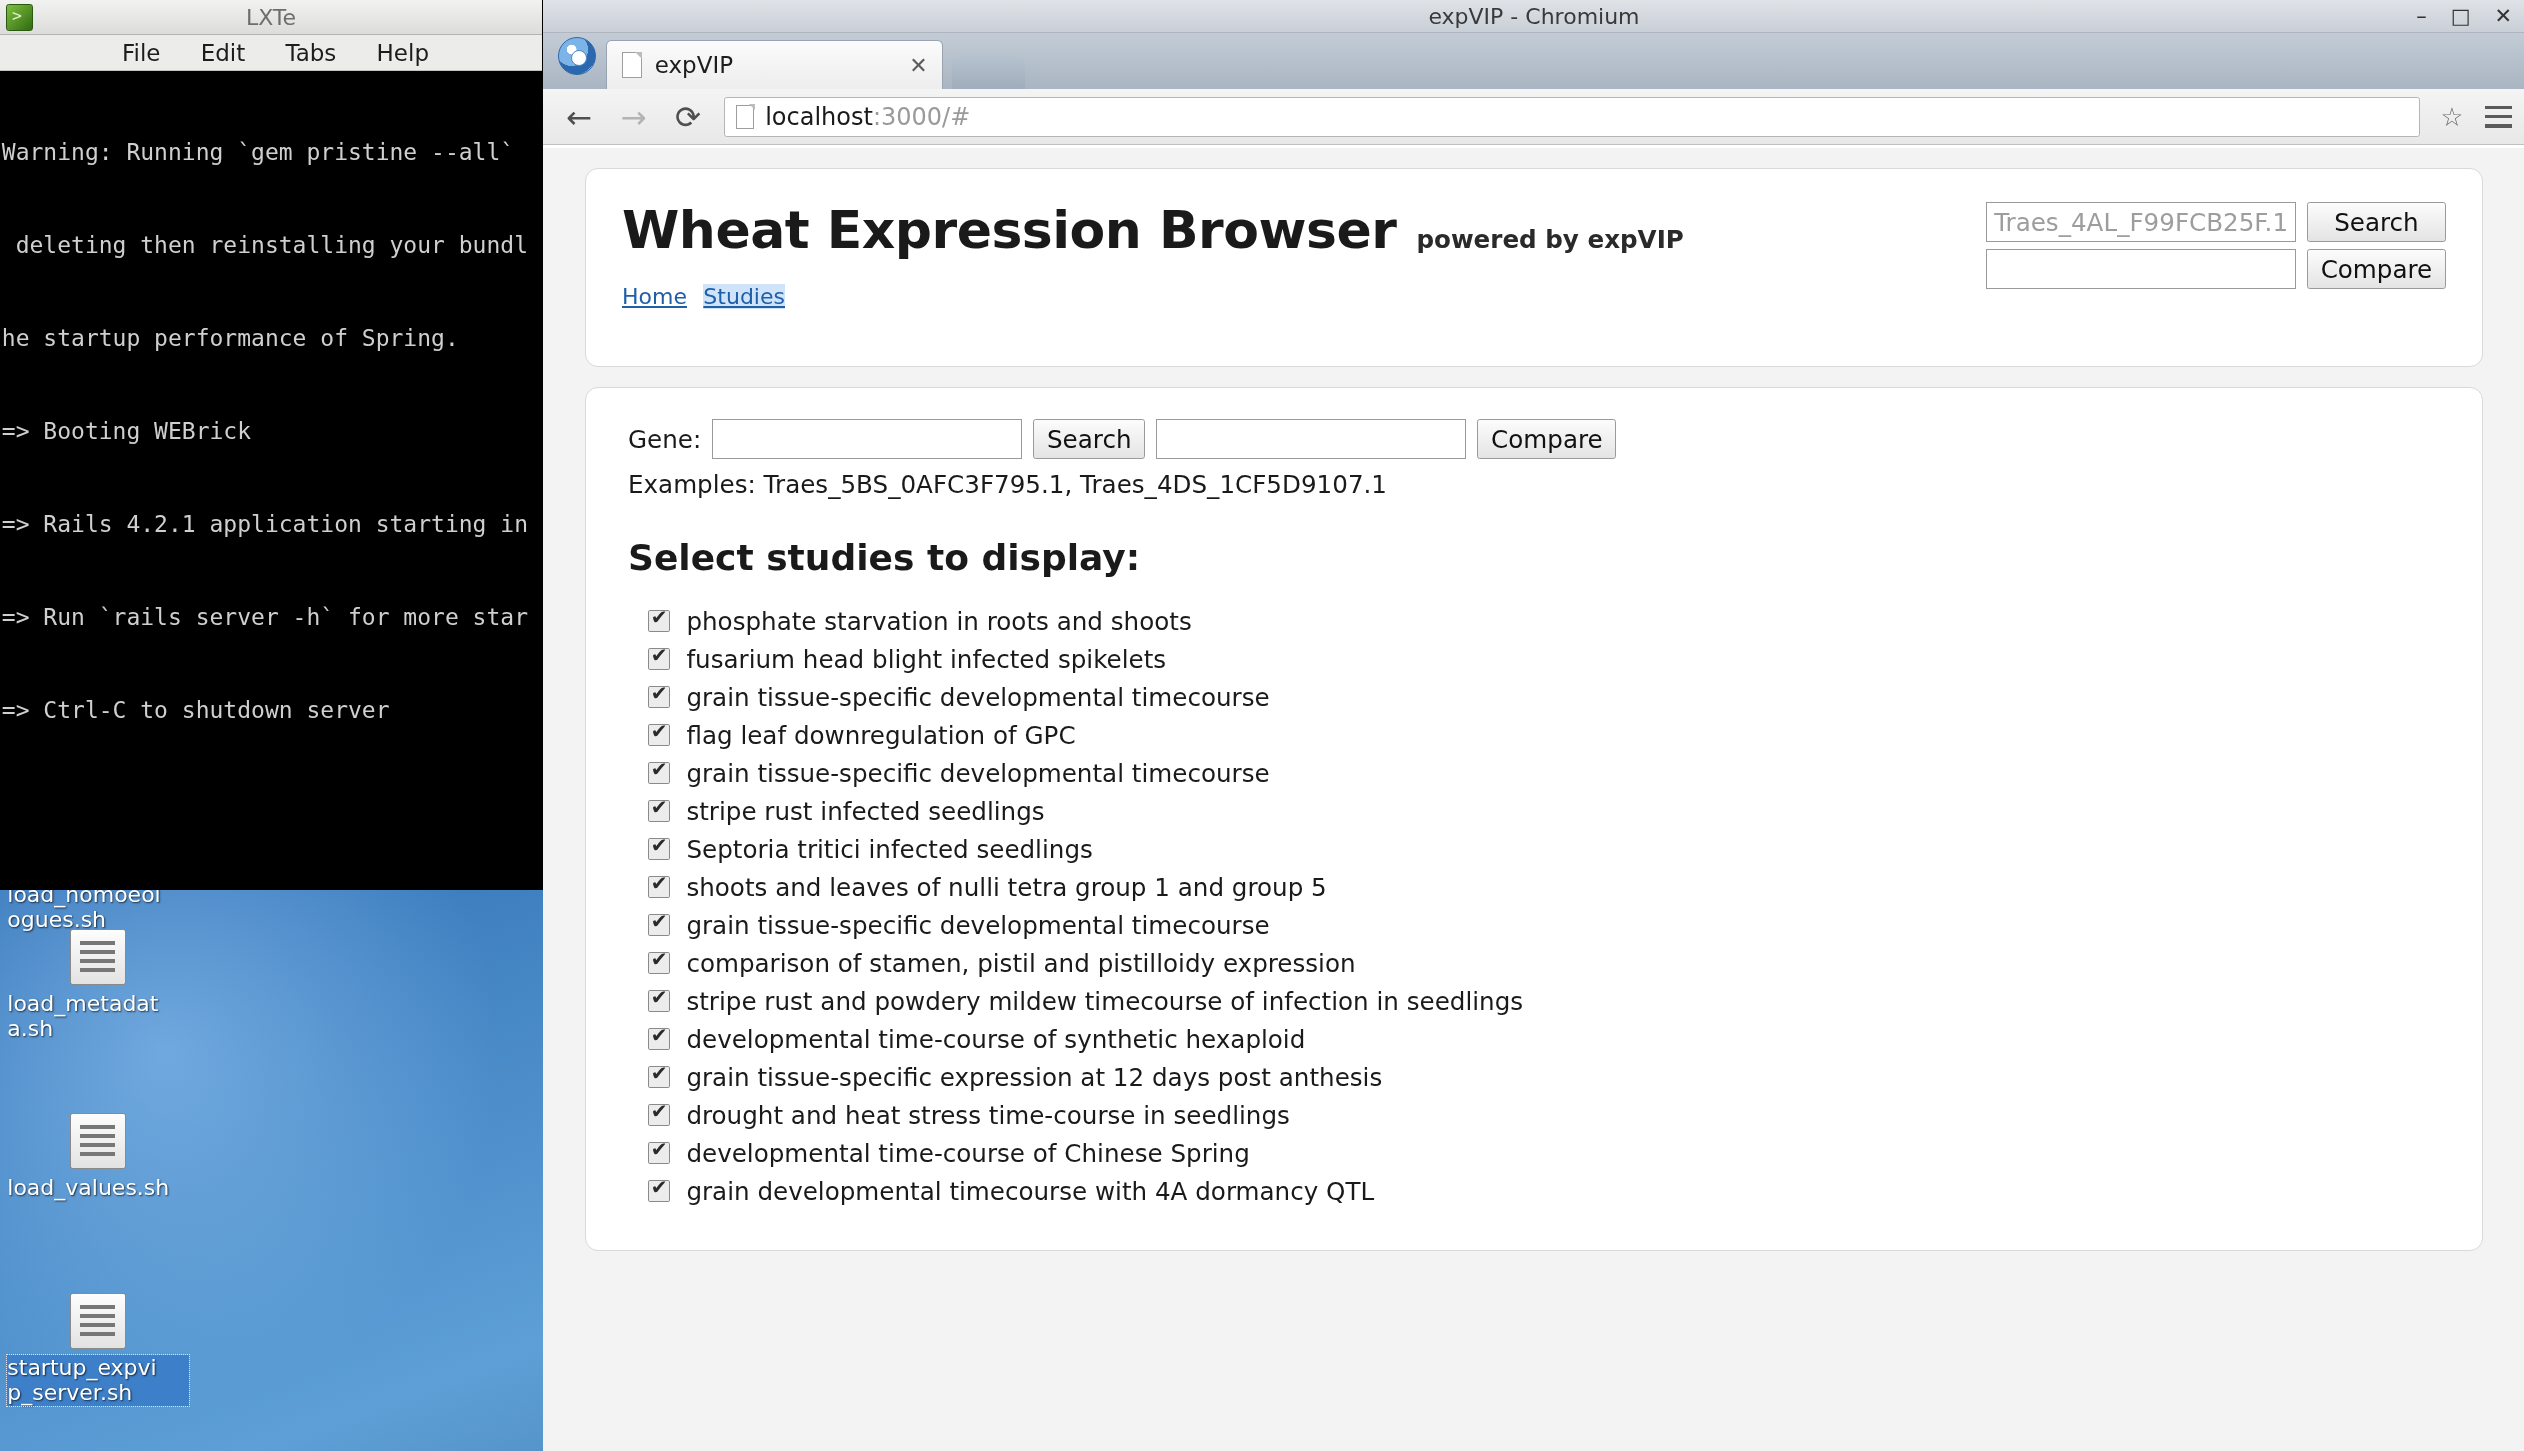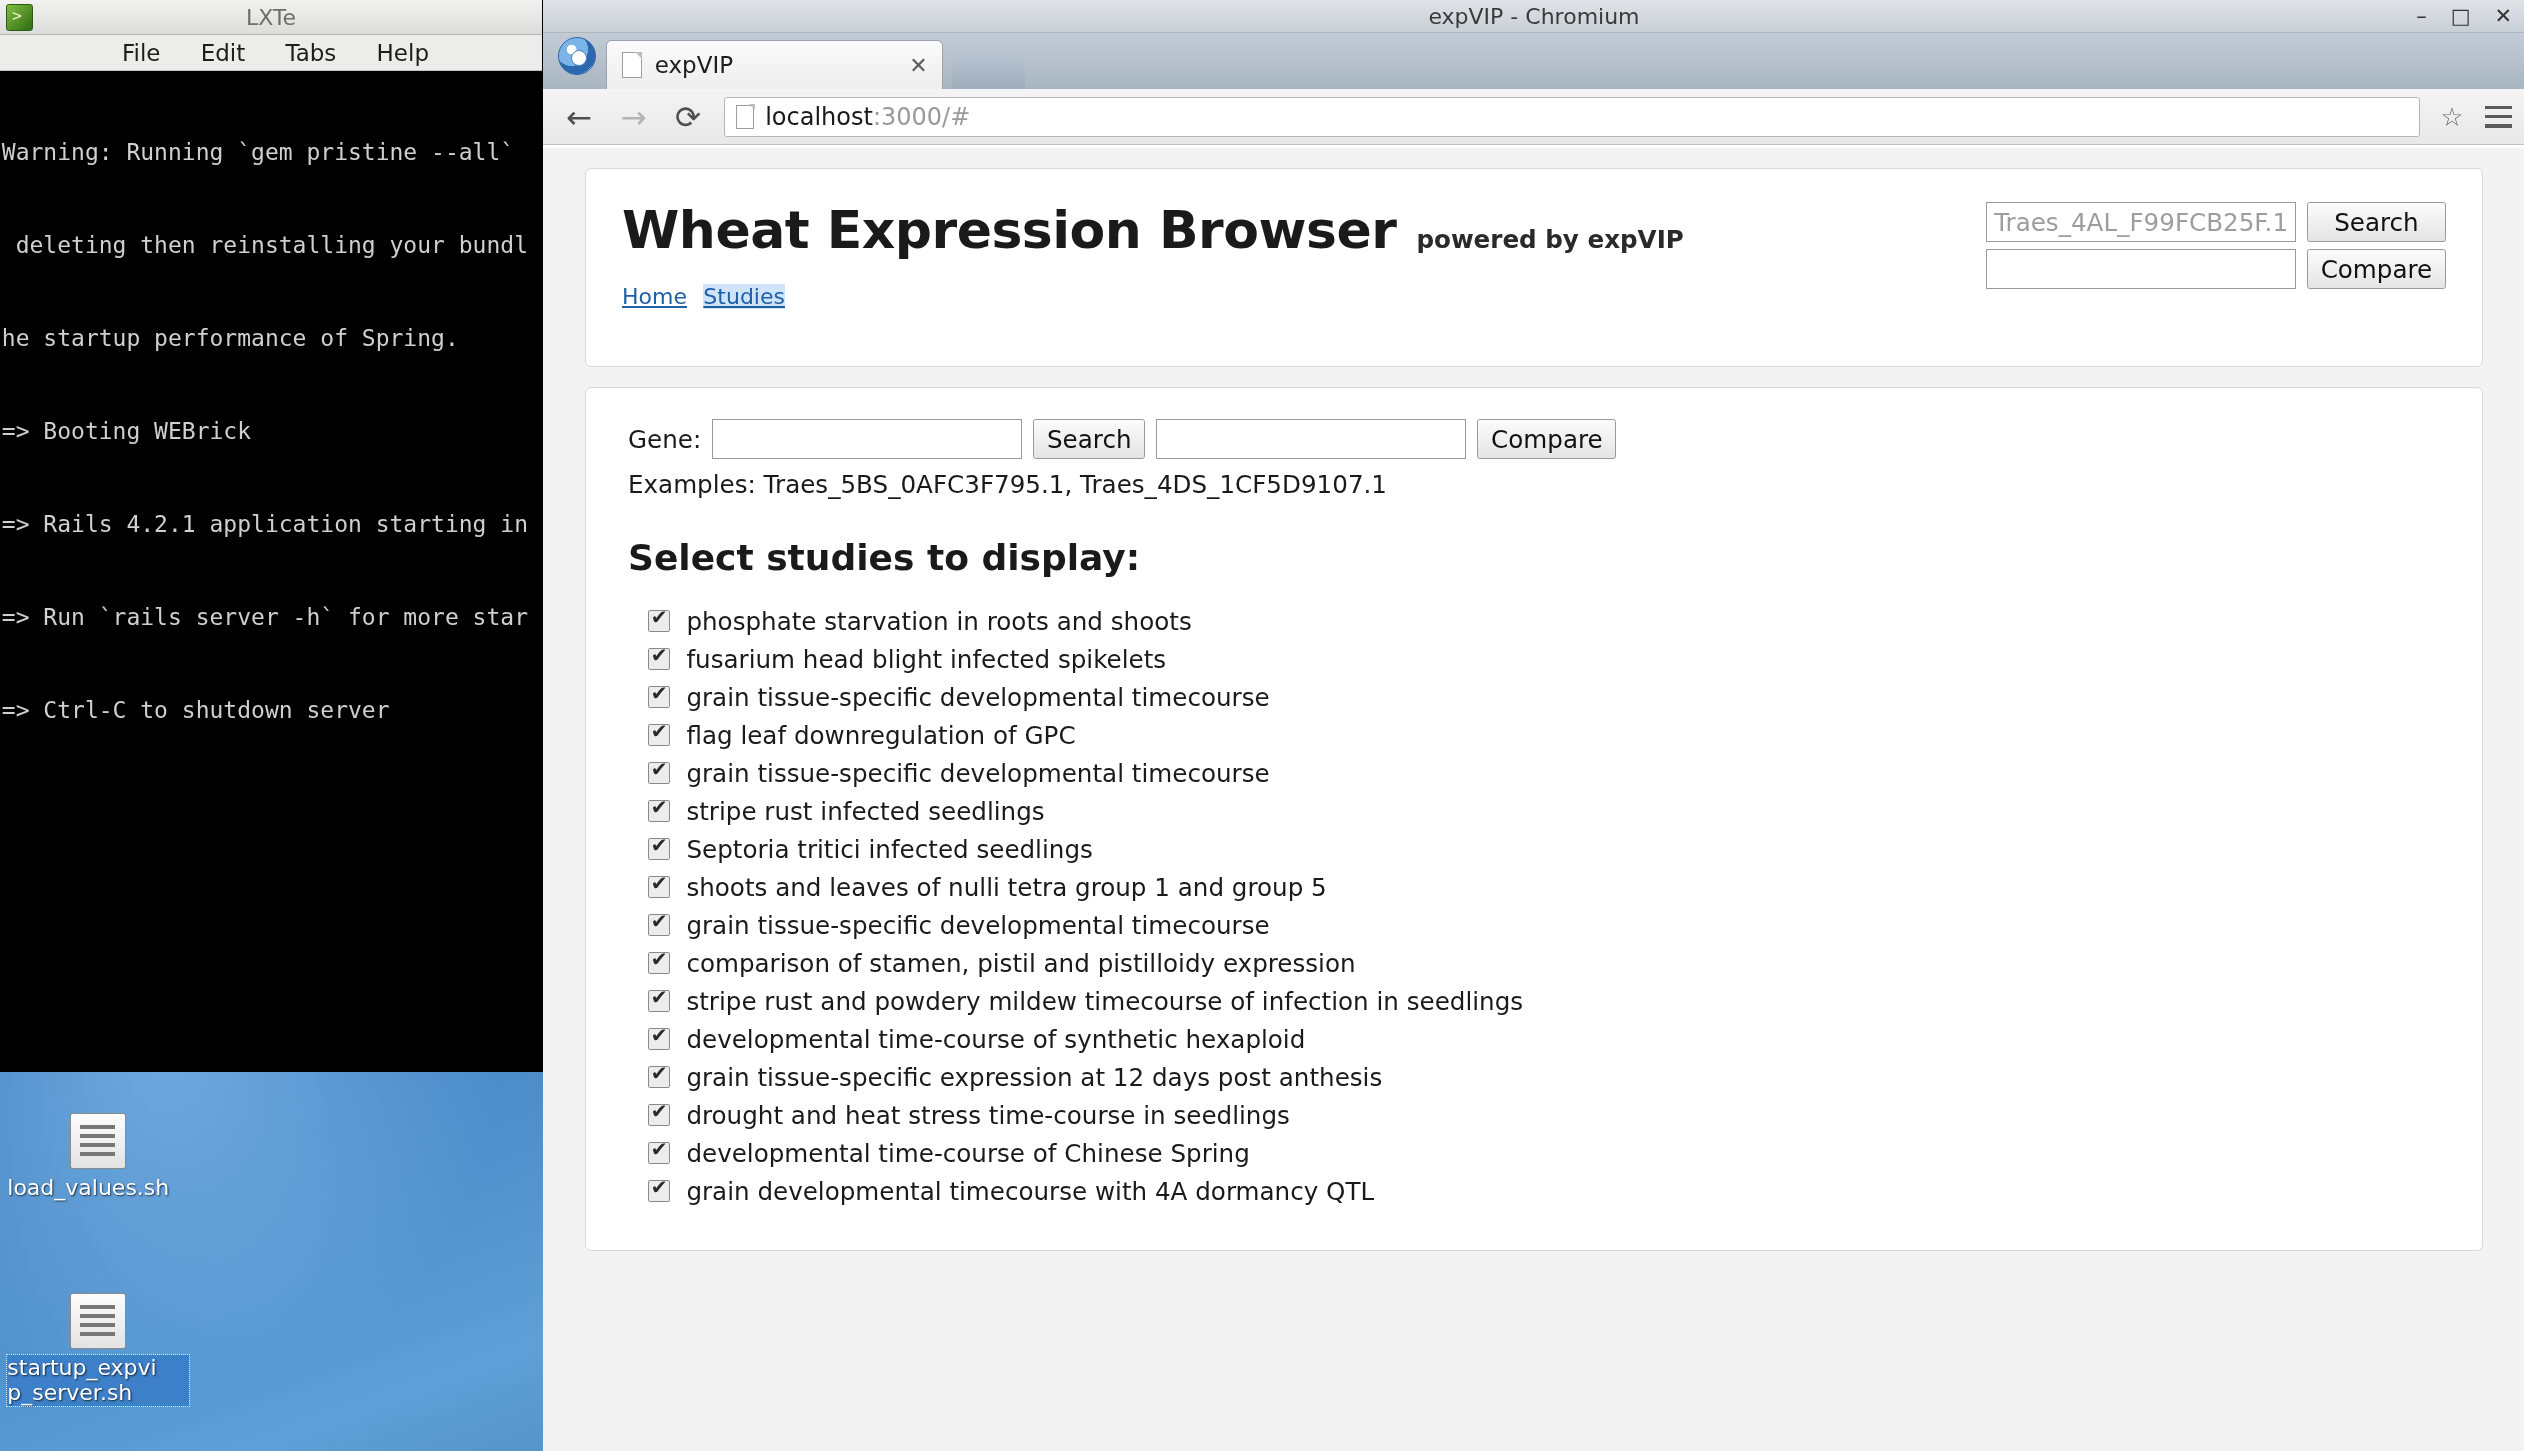--- a/index.html
+++ b/index.html
@@ -39,21 +39,21 @@
     width: 35px; height: 3.6px; background: #777;
     box-shadow: 0 9px 0 #777, 0 18px 0 #777, 0 27px 0 #777;
   }
   .desk-icon .label { display: block; }
   .desk-icon.selected .label {
     background: #3d7fc8; outline: 0.9px dotted #dde;
   }
 
   
   #term {
-    position: absolute; left: 0; top: 0; width: 543px; height: 1072px;
+    position: absolute; left: 0; top: 0; width: 543px; height: 890px;
     background: #000; border-right: 1.8px solid #000;
   }
   #term-titlebar {
     height: 35px; background: linear-gradient(#f2f2f0, #dcdcda);
     border-bottom: 0.9px solid #b4b4b2;
     display: flex; align-items: center; position: relative;
   }
   #term-icon {
     width: 27px; height: 27px; margin-left: 5.5px; border-radius: 2.7px;
     background: linear-gradient(135deg, #7fbf3f, #2f6b12);
@@ -180,21 +180,21 @@
   }
   #menu-icon i { display: block; height: 3.6px; background: #5a5a5a; }
 
   
   #page {
     position: absolute; left: 0; top: 148px; right: 0; bottom: 0;
     background: #f3f3f3; overflow: hidden;
     font-family: "DejaVu Sans", sans-serif;
   }
   .panel {
-    background: #fff; border: 0.9px solid #d9d9d9; border-radius: 6px;
+    background: #fff; border: 0.9px solid #d9d9d9; border-radius: 13px;
     margin: 0 42px;
   }
   #header-panel {
     margin-top: 20px; padding: 31px 36px 24px 36px; position: relative;
     min-height: 199px;
   }
   #brand-row { display: flex; align-items: baseline; gap: 20px; }
   #brand-title {
     font-size: 52px; font-weight: bold; color: #1a1a1a; letter-spacing: -0.5px;
   }

